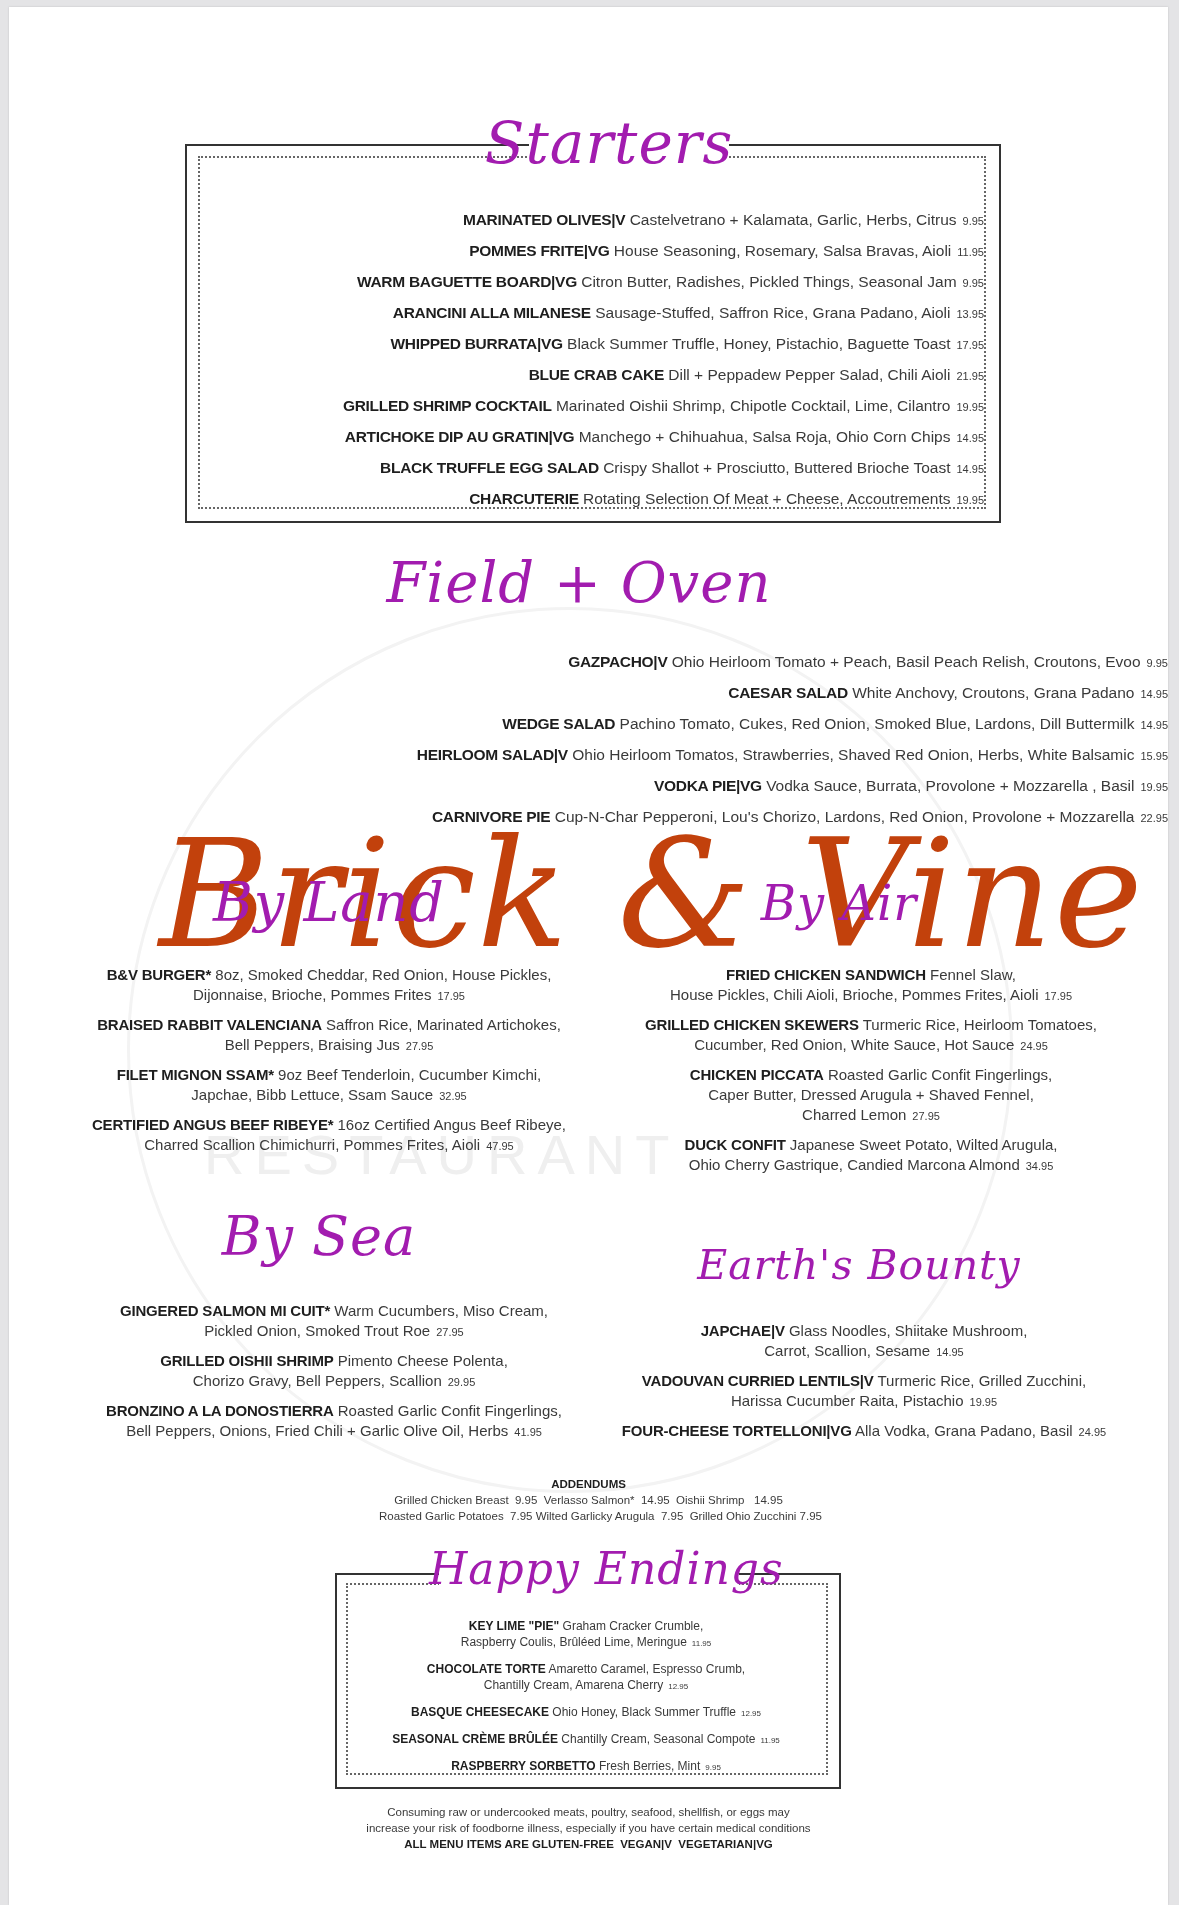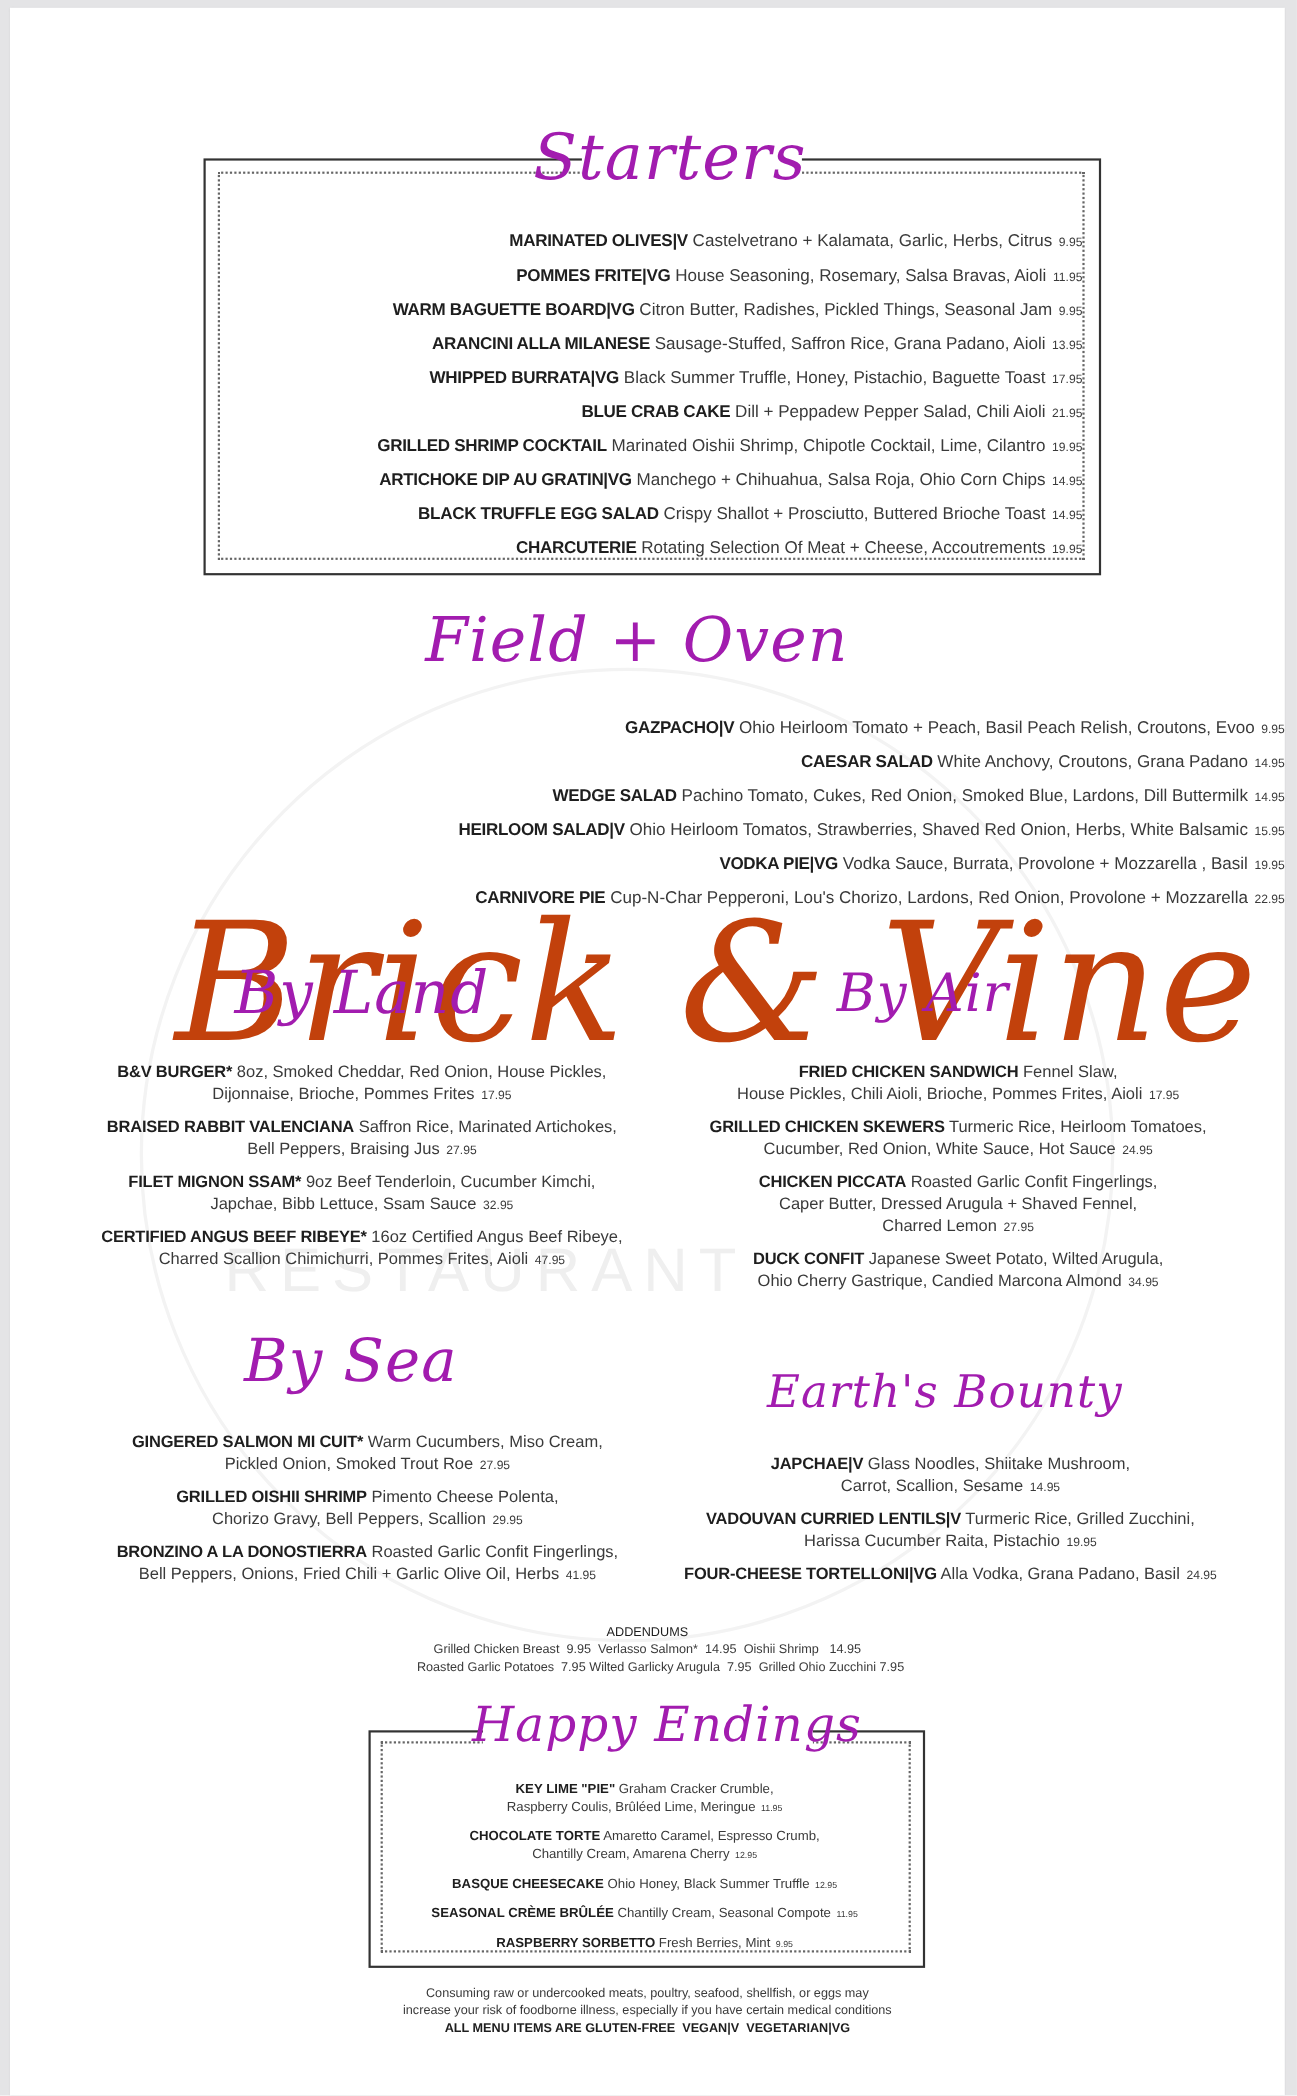--- a/index.html
+++ b/index.html
@@ -83,21 +83,21 @@
   </div>
 
   <div class="abs script" style="left:650px;top:1220px;width:400px;font-size:41px;line-height:76px;">Earth's Bounty</div>
   <div class="abs" style="left:605px;top:1314px;width:500px;">
     <div class="item2"><span class="nm">JAPCHAE|V</span> <span>Glass Noodles, Shiitake Mushroom,</span><br><span>Carrot, Scallion, Sesame</span><span class="pr">14.95</span></div>
     <div class="item2"><span class="nm">VADOUVAN CURRIED LENTILS|V</span> <span>Turmeric Rice, Grilled Zucchini,</span><br><span>Harissa Cucumber Raita, Pistachio</span><span class="pr">19.95</span></div>
     <div class="item2"><span class="nm">FOUR-CHEESE TORTELLONI|VG</span> <span>Alla Vodka, Grana Padano, Basil</span><span class="pr">24.95</span></div>
   </div>
 
   <div class="abs" style="left:0;top:1469px;width:1159px;">
-    <div class="small" style="font-weight:normal;color:#1e1e1e;">ADDENDUMS</div>
+    <div class="small" style="font-weight:bold;color:#1e1e1e;">ADDENDUMS</div>
     <div class="small" style="white-space:pre;">Grilled Chicken Breast  9.95  Verlasso Salmon*  14.95  Oishii Shrimp   14.95</div>
     <div class="small" style="white-space:pre;padding-left:24px;">Roasted Garlic Potatoes  7.95 Wilted Garlicky Arugula  7.95  Grilled Ohio Zucchini 7.95</div>
   </div>
 
   <div class="box-outer" style="left:326px;top:1566px;width:502px;height:212px;"></div>
   <div class="box-inner" style="left:337px;top:1576px;width:478px;height:188px;"></div>
   <div class="gap" style="left:430px;top:1555px;width:300px;height:34px;"></div>
   <div class="abs script" style="left:420px;top:1530px;width:320px;font-size:44px;line-height:64px;">Happy Endings</div>
 
   <div class="abs" style="left:337px;top:1611px;width:480px;">

